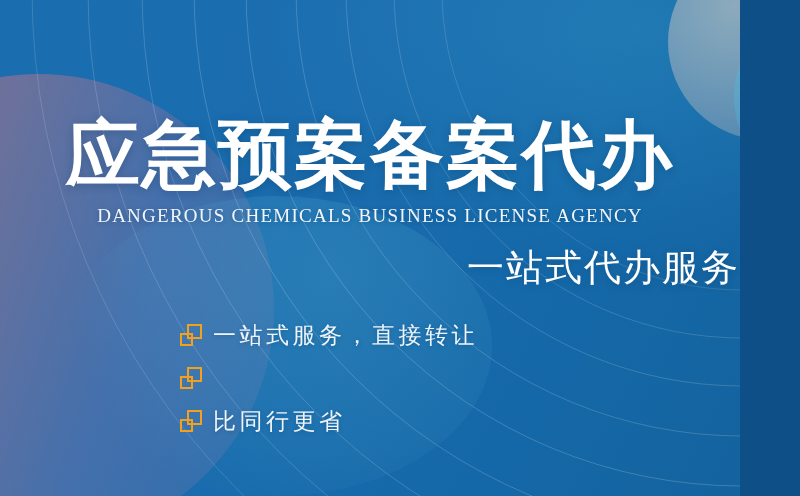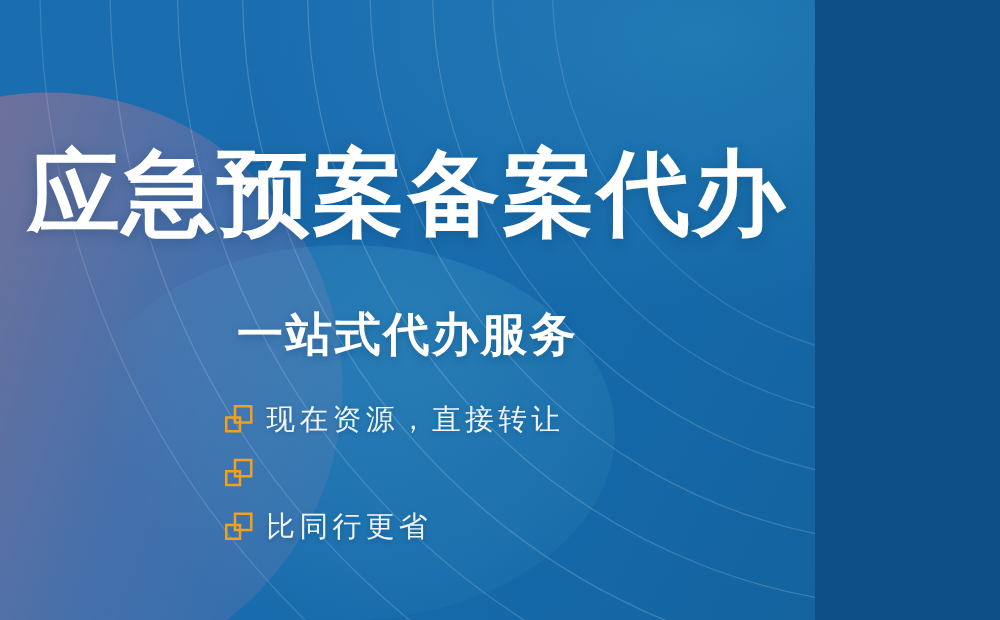--- a/index.html
+++ b/index.html
@@ -2,21 +2,21 @@
 <html><head>
 <meta charset="utf-8">
 <style>
   html, body {
     margin: 0;
     padding: 0;
     background: #0f4f87;
   }
   #banner {
     position: relative;
-    width: 652px;
+    width: 740px;
     height: 496px;
     overflow: hidden;
     background: #4d7c0f;
     font-family: "Liberation Sans", sans-serif;
     user-select: none;
   }
 
   
   .bg-layer {
     position: absolute;
@@ -133,25 +133,25 @@
     letter-spacing: 1.25px;
     white-space: nowrap;
     text-shadow: 0 1px 4px rgba(8,52,96,0.35);
   }
 
   .sub-cn {
     position: absolute;
     left: 0;
     right: 0;
     top: 243px;
-    text-align: center;
+    text-align: right;
     color: #ffffff;
     font-size: 37px;
     line-height: 50px;
-    font-weight: 700;
+    font-weight: 400;
     letter-spacing: 2px;
     white-space: nowrap;
     text-shadow: 0 2px 7px rgba(8,52,96,0.30);
   }
 
   .bullets {
     position: absolute;
     left: 180px;
     top: 316px;
   }
@@ -223,31 +223,32 @@
         <circle cx="742" cy="-10" r="654" opacity="0.16"></circle>
         <circle cx="742" cy="-10" r="710" opacity="0.14"></circle>
       </g>
     </svg>
   </div>
 
   <div class="content">
 
     <div class="main-title">应急预案备案代办</div>
 
+    <div class="sub-en">DANGEROUS CHEMICALS BUSINESS LICENSE AGENCY</div>
 
     <div class="sub-cn">一站式代办服务</div>
 
     <div class="bullets">
 
       <div class="bullet-row">
         <span class="bullet-icon">
           <span class="sq sq-big"></span>
           <span class="sq sq-small"></span>
         </span>
-        <span class="bullet-text">现在资源，直接转让</span>
+        <span class="bullet-text">一站式服务，直接转让</span>
       </div>
 
       <div class="bullet-row">
         <span class="bullet-icon">
           <span class="sq sq-big"></span>
           <span class="sq sq-small"></span>
         </span>
       </div>
 
       <div class="bullet-row">

